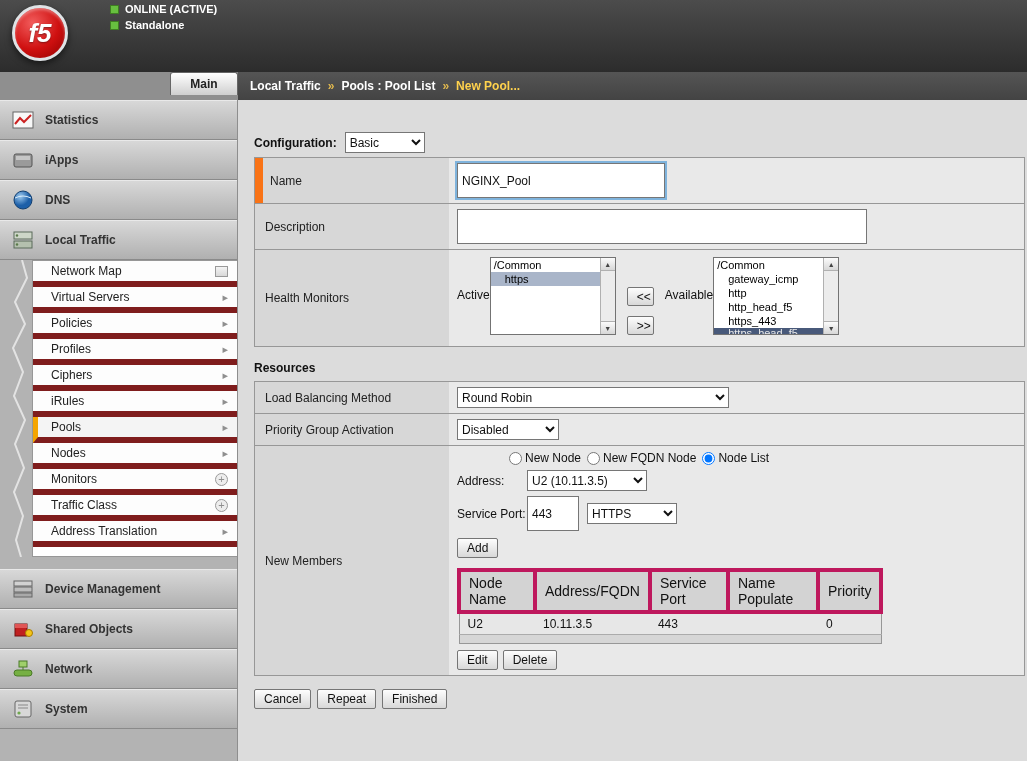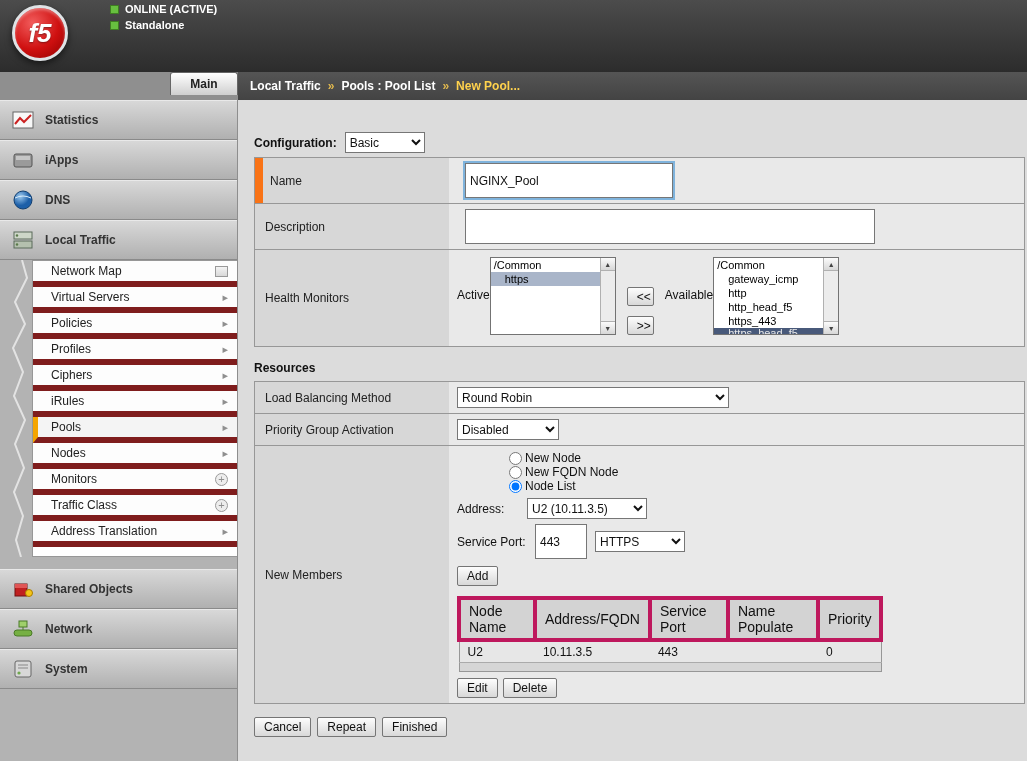--- a/index.html
+++ b/index.html
@@ -55,21 +55,21 @@
   .glyph-plus { width:13px; height:13px; border-radius:50%; border:1px solid #9a9a9a; background:#ededed;
     color:#8f8f8f; font-size:11px; line-height:11px; text-align:center; }
   .glyph-map { width:13px; height:11px; border:1px solid #999; background:linear-gradient(180deg,#f4f4f4,#d9d9d9); }
   .submenu-gap { height:12px; background:#b3b3b3; }
 
   
   .content { flex:1; background:#dcdcdc; padding:0 0 0 16px; overflow:hidden; }
   .config-row { display:flex; align-items:center; gap:8px; margin:32px 0 4px 0; font-size:12px; font-weight:bold; }
 
   select { font-family:inherit; font-size:12px; height:21px; background:#fff; border:1px solid #767676; color:#111; }
-  input[type="text"] { font-family:inherit; font-size:12px; height:35px; border:1px solid #767676; background:#fff; padding:10px 4px; color:#111;margin-left:8px; }
+  input[type="text"] { font-family:inherit; font-size:12px; height:35px; border:1px solid #767676; background:#fff; padding:10px 4px; color:#111; }
 
   .formtable { width:771px; border:1px solid #979797; }
   .form-row { display:grid; grid-template-columns:194px 1fr; }
   .form-row + .form-row { border-top:1px solid #979797; }
   .row-label { background:#d7d7d7; padding:6px 10px; font-size:12px; color:#222; display:flex; align-items:center; }
   .row-label.required { border-left:8px solid #f97316; padding-left:7px; }
   .row-value { background:#e9e9e9; padding:5px 8px; display:flex; align-items:center; }
   .row-value.block { display:block; }
 
   .focus-input { width:208px; outline:2px solid #7fb3dc; border:1px solid #4f81a8; background:#fdfeff; }
@@ -92,21 +92,21 @@
   .hm-btns { display:flex; flex-direction:column; gap:10px; margin-top:30px; }
   .hm-btn { width:27px; height:19px; font-size:9px; padding:0; }
 
   .section-title { font-size:12px; font-weight:bold; margin:14px 0 6px 0; color:#111; }
 
   
   .btn { font-family:inherit; font-size:12px; color:#111; padding:2px 9px; border:1px solid #757575; border-radius:2px;
     background:linear-gradient(180deg,#fdfdfd,#d8d8d8); cursor:pointer; }
 
   
-  .nm-radios { margin-left:52px; display:flex; font-size:12px;flex-direction:column; }
+  .nm-radios { margin-left:52px; display:flex; align-items:center; font-size:12px; }
   .nm-radios label { display:flex; align-items:center; margin-right:6px; cursor:pointer; }
   .nm-radios input { margin:0 3px 0 0; }
   .nm-line { display:flex; align-items:center; margin-top:5px; font-size:12px; }
   .nm-lab { width:70px; }
   .addr-select { width:120px; }
   .port-input { width:52px; }
   .svc-select { width:90px; margin-left:8px; }
   .add-btn { margin-top:7px; }
 
   .memtable { border-collapse:collapse; margin-top:10px; border:1px solid #979797; }
@@ -255,20 +255,30 @@
           <div class="subitem">
             <span>Address Translation</span>
             <span class="glyph-arrow">▸</span>
           </div>
         </div>
       </div>
 
       <div class="submenu-gap"></div>
 
 
+      <div class="nav-item">
+        <span class="nav-icon">
+          <svg width="24" height="20">
+              <rect x="3" y="2" width="18" height="5" fill="#d2d2d2" stroke="#666"></rect>
+              <rect x="3" y="8" width="18" height="5" fill="#bdbdbd" stroke="#666"></rect>
+              <rect x="3" y="14" width="18" height="4" fill="#a9a9a9" stroke="#666"></rect>
+            </svg>
+        </span>
+        <span class="nav-label">Device Management</span>
+      </div>
 
       <div class="nav-item">
         <span class="nav-icon">
           <svg width="24" height="20">
               <rect x="4" y="5" width="12" height="12" fill="#c02020" stroke="#701010"></rect>
               <rect x="4" y="5" width="12" height="4" fill="#e05555"></rect>
               <circle cx="18" cy="14" r="3.5" fill="#f5c518" stroke="#a87c00"></circle>
             </svg>
         </span>
         <span class="nav-label">Shared Objects</span>

